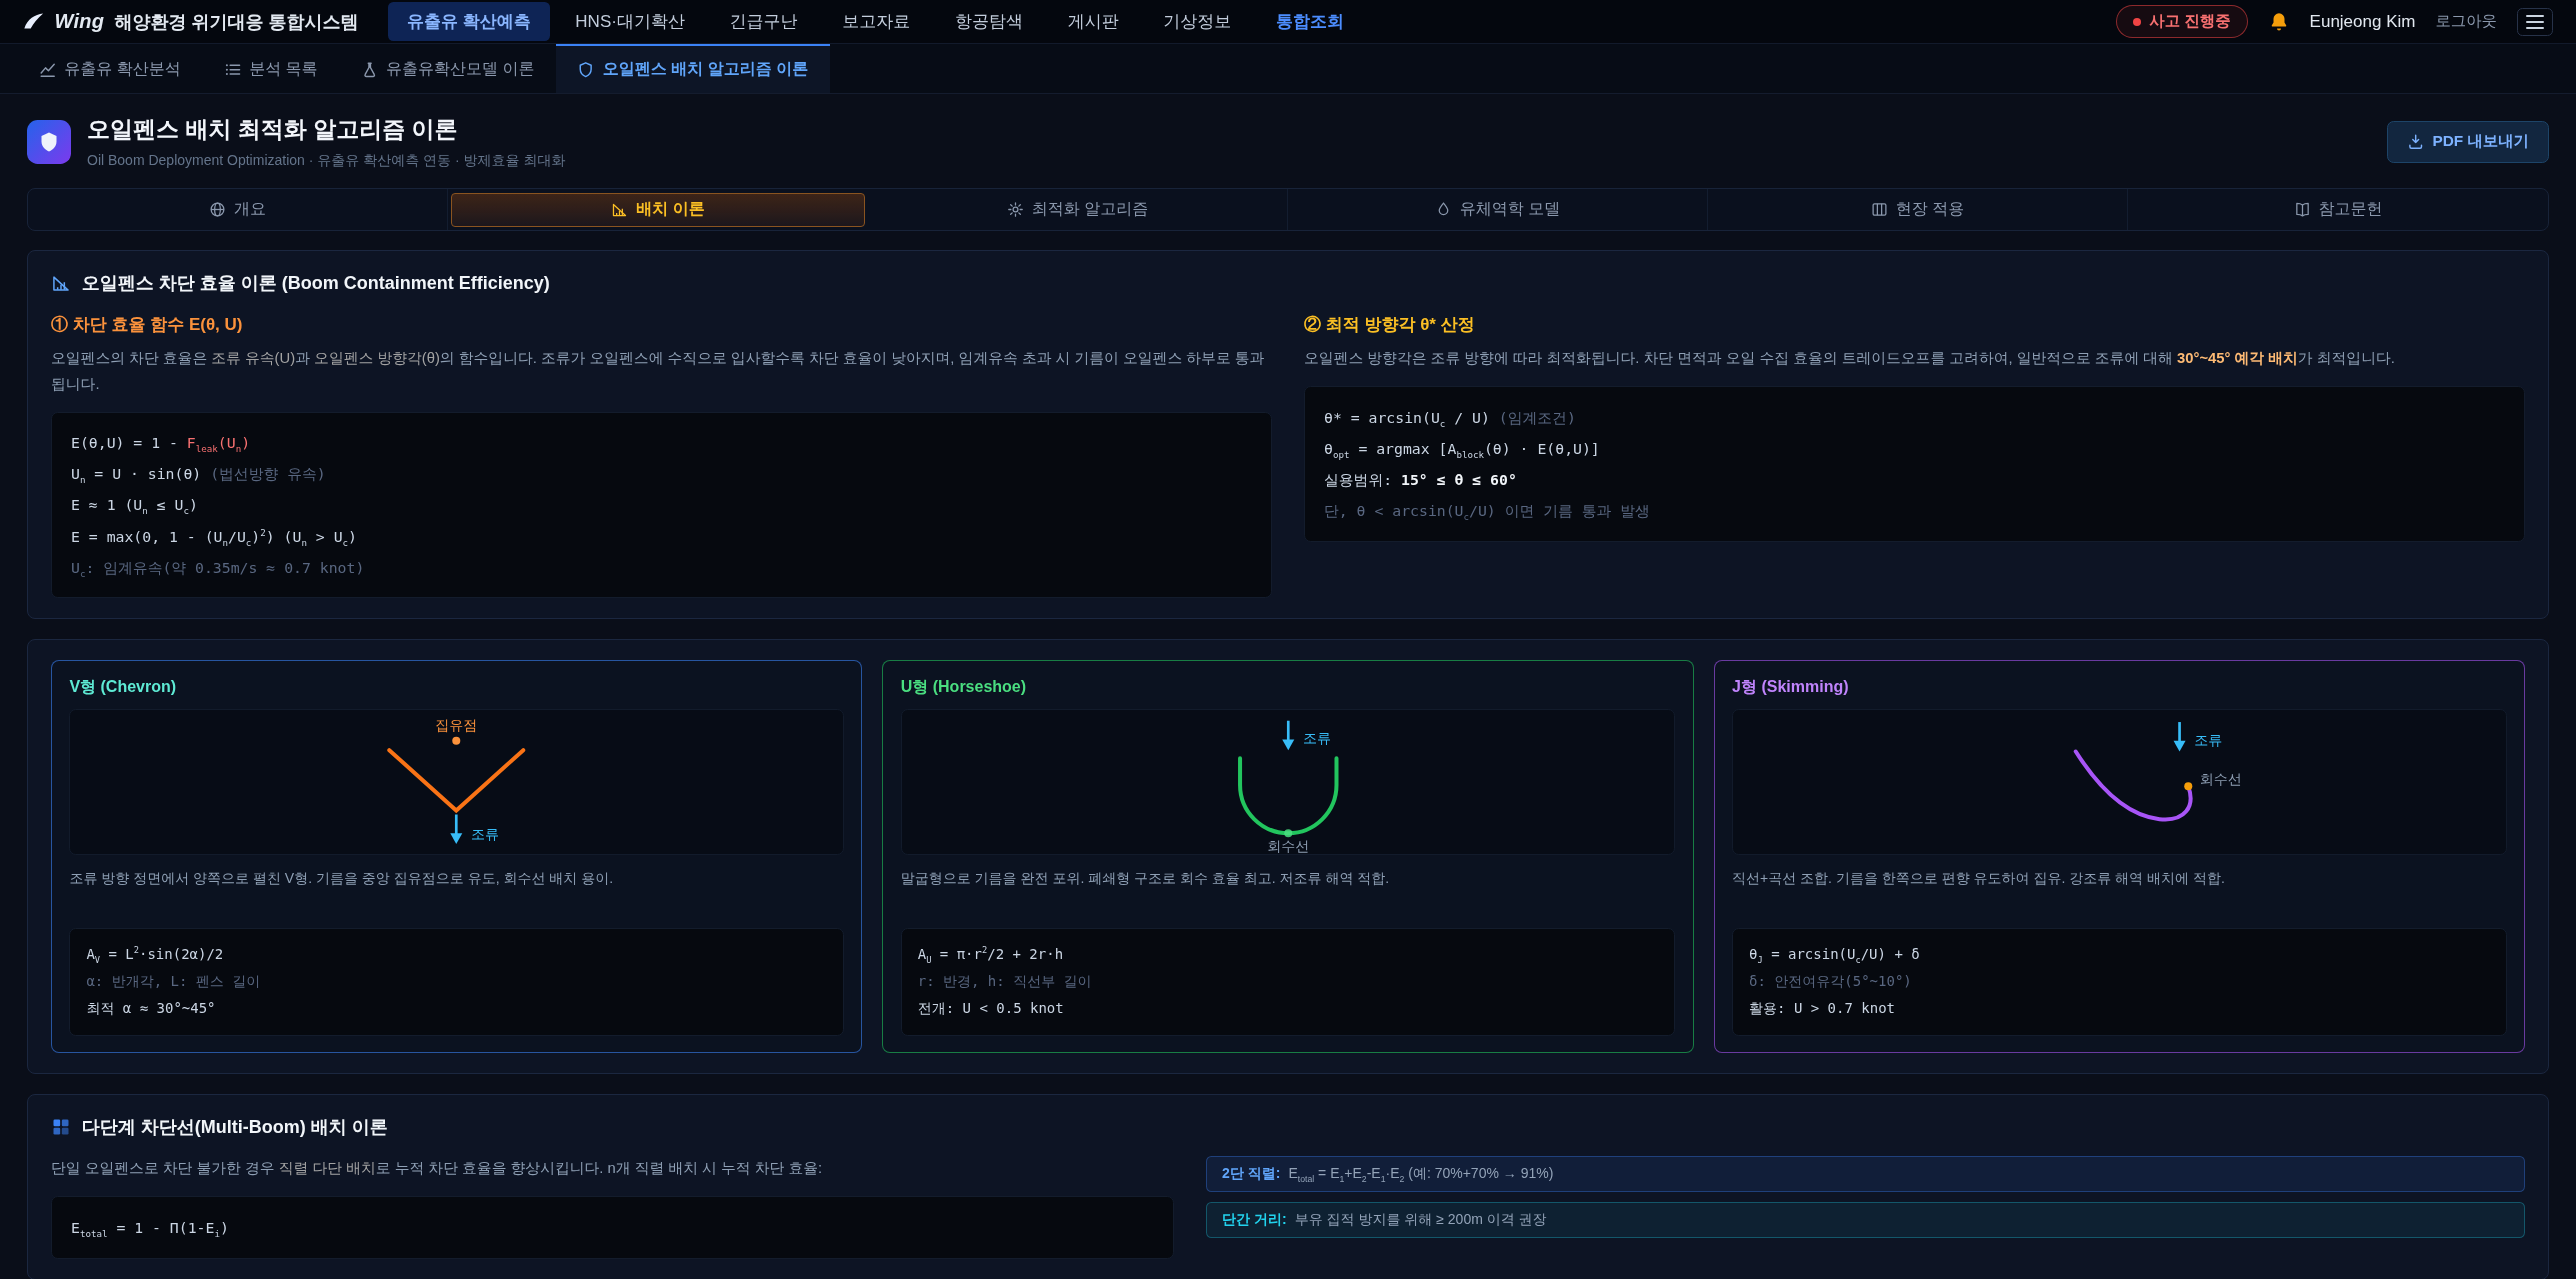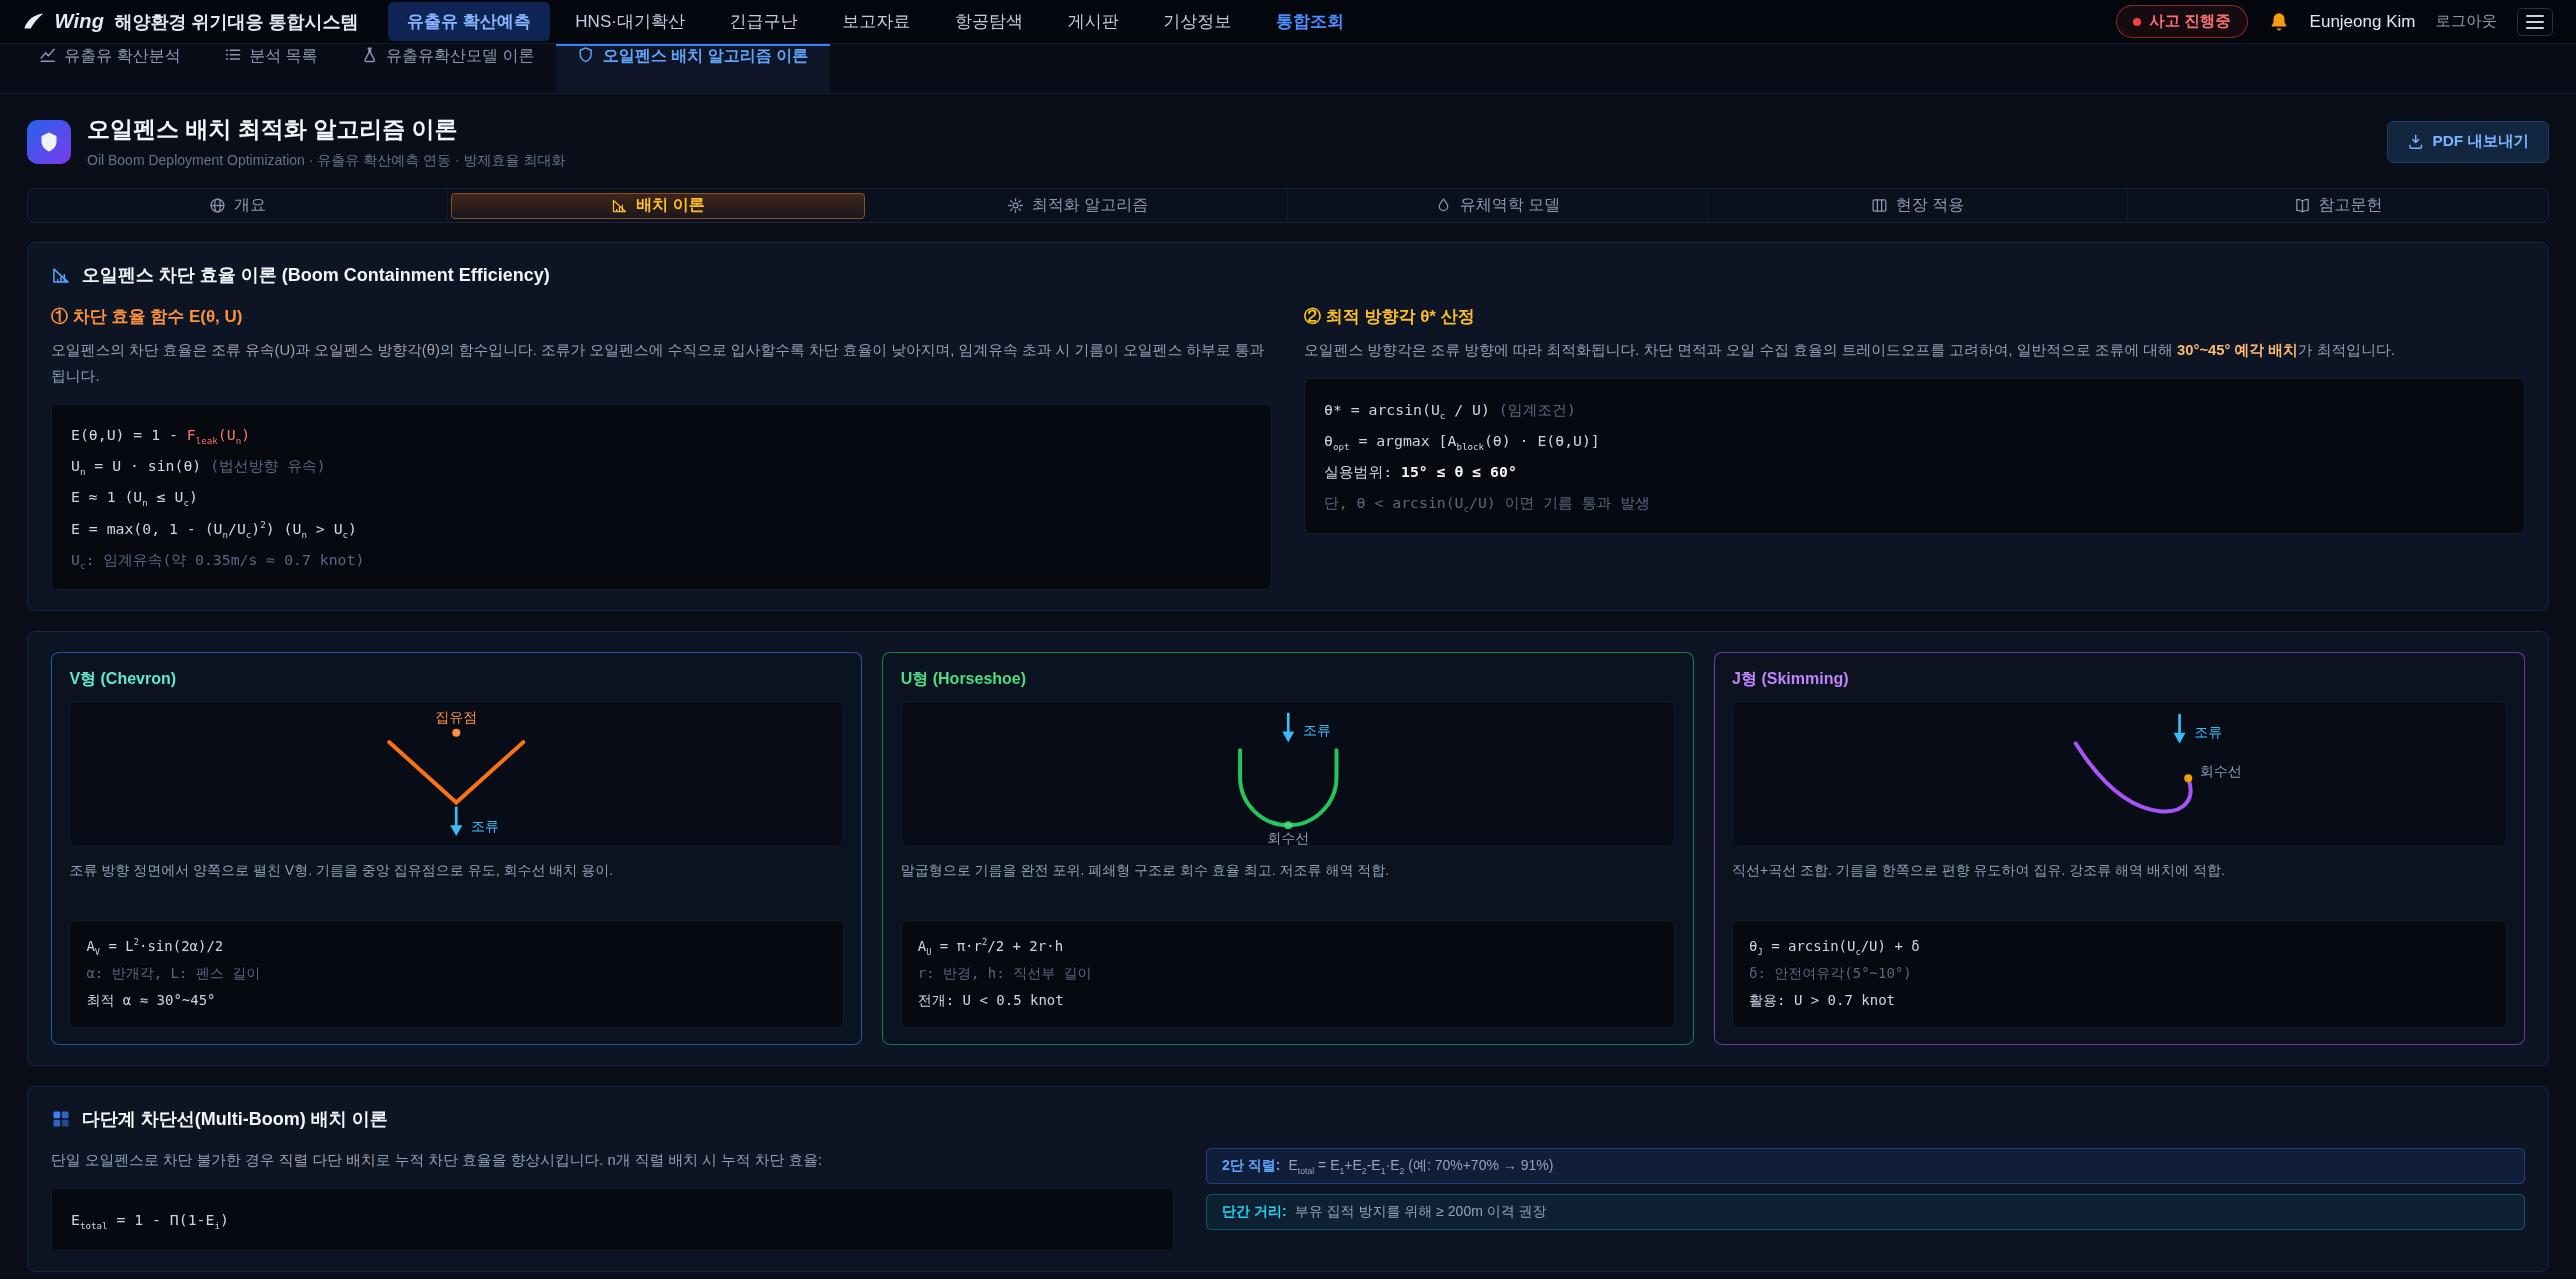--- a/index.html
+++ b/index.html
@@ -21,35 +21,35 @@
   .incident-badge{display:flex;align-items:center;gap:8px;border:1.3px solid rgba(239,68,68,.55);background:rgba(239,68,68,.08);color:#f87171;border-radius:670px;padding:5.4px 16px;font-size:15.4px;font-weight:700;cursor:pointer}
   .dot{width:8px;height:8px;border-radius:50%;background:#ef4444}
   .bell{width:22px;height:22px;cursor:pointer}
   .user{font-size:17px}
   .logout{font-size:15.4px;color:#8b98ad;cursor:pointer;text-decoration:none}
   .hamburger{width:36px;height:28px;border:1.3px solid #273249;border-radius:5.4px;display:flex;flex-direction:column;justify-content:center;align-items:center;gap:4px;cursor:pointer}
   .hamburger i{display:block;width:17.4px;height:2px;background:#cbd5e1;border-radius:1.3px}
 
   
   .wtabs{height:50px;background:#070c16;border-bottom:1.3px solid #141c2e;display:flex;align-items:stretch;padding:0 17.4px}
-  .wtab{display:flex;align-items:flex-start;gap:8px;padding:0 21.5px;font-size:16px;color:#8b98ad;border-top:2.7px solid transparent;cursor:pointer;white-space:nowrap}
+  .wtab{display:flex;align-items:center;gap:8px;padding:0 21.5px;font-size:16px;color:#8b98ad;border-top:2.7px solid transparent;cursor:pointer;white-space:nowrap}
   .wtab.active{color:#60a5fa;background:#0d1526;border-top:2.7px solid #3b82f6;font-weight:700}
   .wicon{width:17.4px;height:17.4px}
 
   
   .page-header{display:flex;align-items:center;gap:16px;padding:20px 27px 16px}
   .header-icon{width:44px;height:44px;border-radius:10.7px;background:linear-gradient(135deg,#2563eb,#7c3aed);display:flex;align-items:center;justify-content:center;flex:none}
   .header-icon svg{width:24px;height:24px}
   .ht h1{font-size:23px;font-weight:700;color:#f3f6fb}
   .ht .subtitle{font-size:14px;color:#64748b;margin-top:6.7px}
   .pdf-btn{margin-left:auto;display:flex;align-items:center;gap:8px;background:#12263f;border:1.3px solid #1d4468;color:#7db2ff;font-size:15.4px;font-weight:700;padding:9.4px 19px;border-radius:6.7px;cursor:pointer}
   .pdf-btn svg{width:17.4px;height:17.4px}
 
   
-  .ttabs{display:grid;grid-template-columns:repeat(6,1fr);margin:2.7px 27px 19px;background:#0a101e;border:1.3px solid #182339;border-radius:8px;height:35px}
+  .ttabs{display:grid;grid-template-columns:repeat(6,1fr);margin:2.7px 27px 19px;background:#0a101e;border:1.3px solid #182339;border-radius:8px;height:43px}
   .ttab{display:flex;align-items:center;justify-content:center;gap:8px;font-size:16px;color:#8b98ad;border-right:1.3px solid #131d30;cursor:pointer}
   .ttab:last-child{border-right:none}
   .ttab.active{margin:3.4px;border-radius:4px;border:1.3px solid #8a5420;border-right:1.3px solid #8a5420;background:linear-gradient(180deg,rgba(180,83,9,.30),rgba(124,58,18,.16));color:#fbbf24;font-weight:700}
   .ticon{width:17px;height:17px;flex:none}
 
   
   .card{margin:0 27px 20px;background:#0d1424;border:1.3px solid #1b2740;border-radius:8px;padding:20px 23px}
   .sec-head{display:flex;align-items:center;gap:10.7px;margin-bottom:17.4px}
   .sec-head h2{font-size:18px;font-weight:700;color:#f1f5f9}
   .sec-icon{width:20px;height:20px;flex:none}

